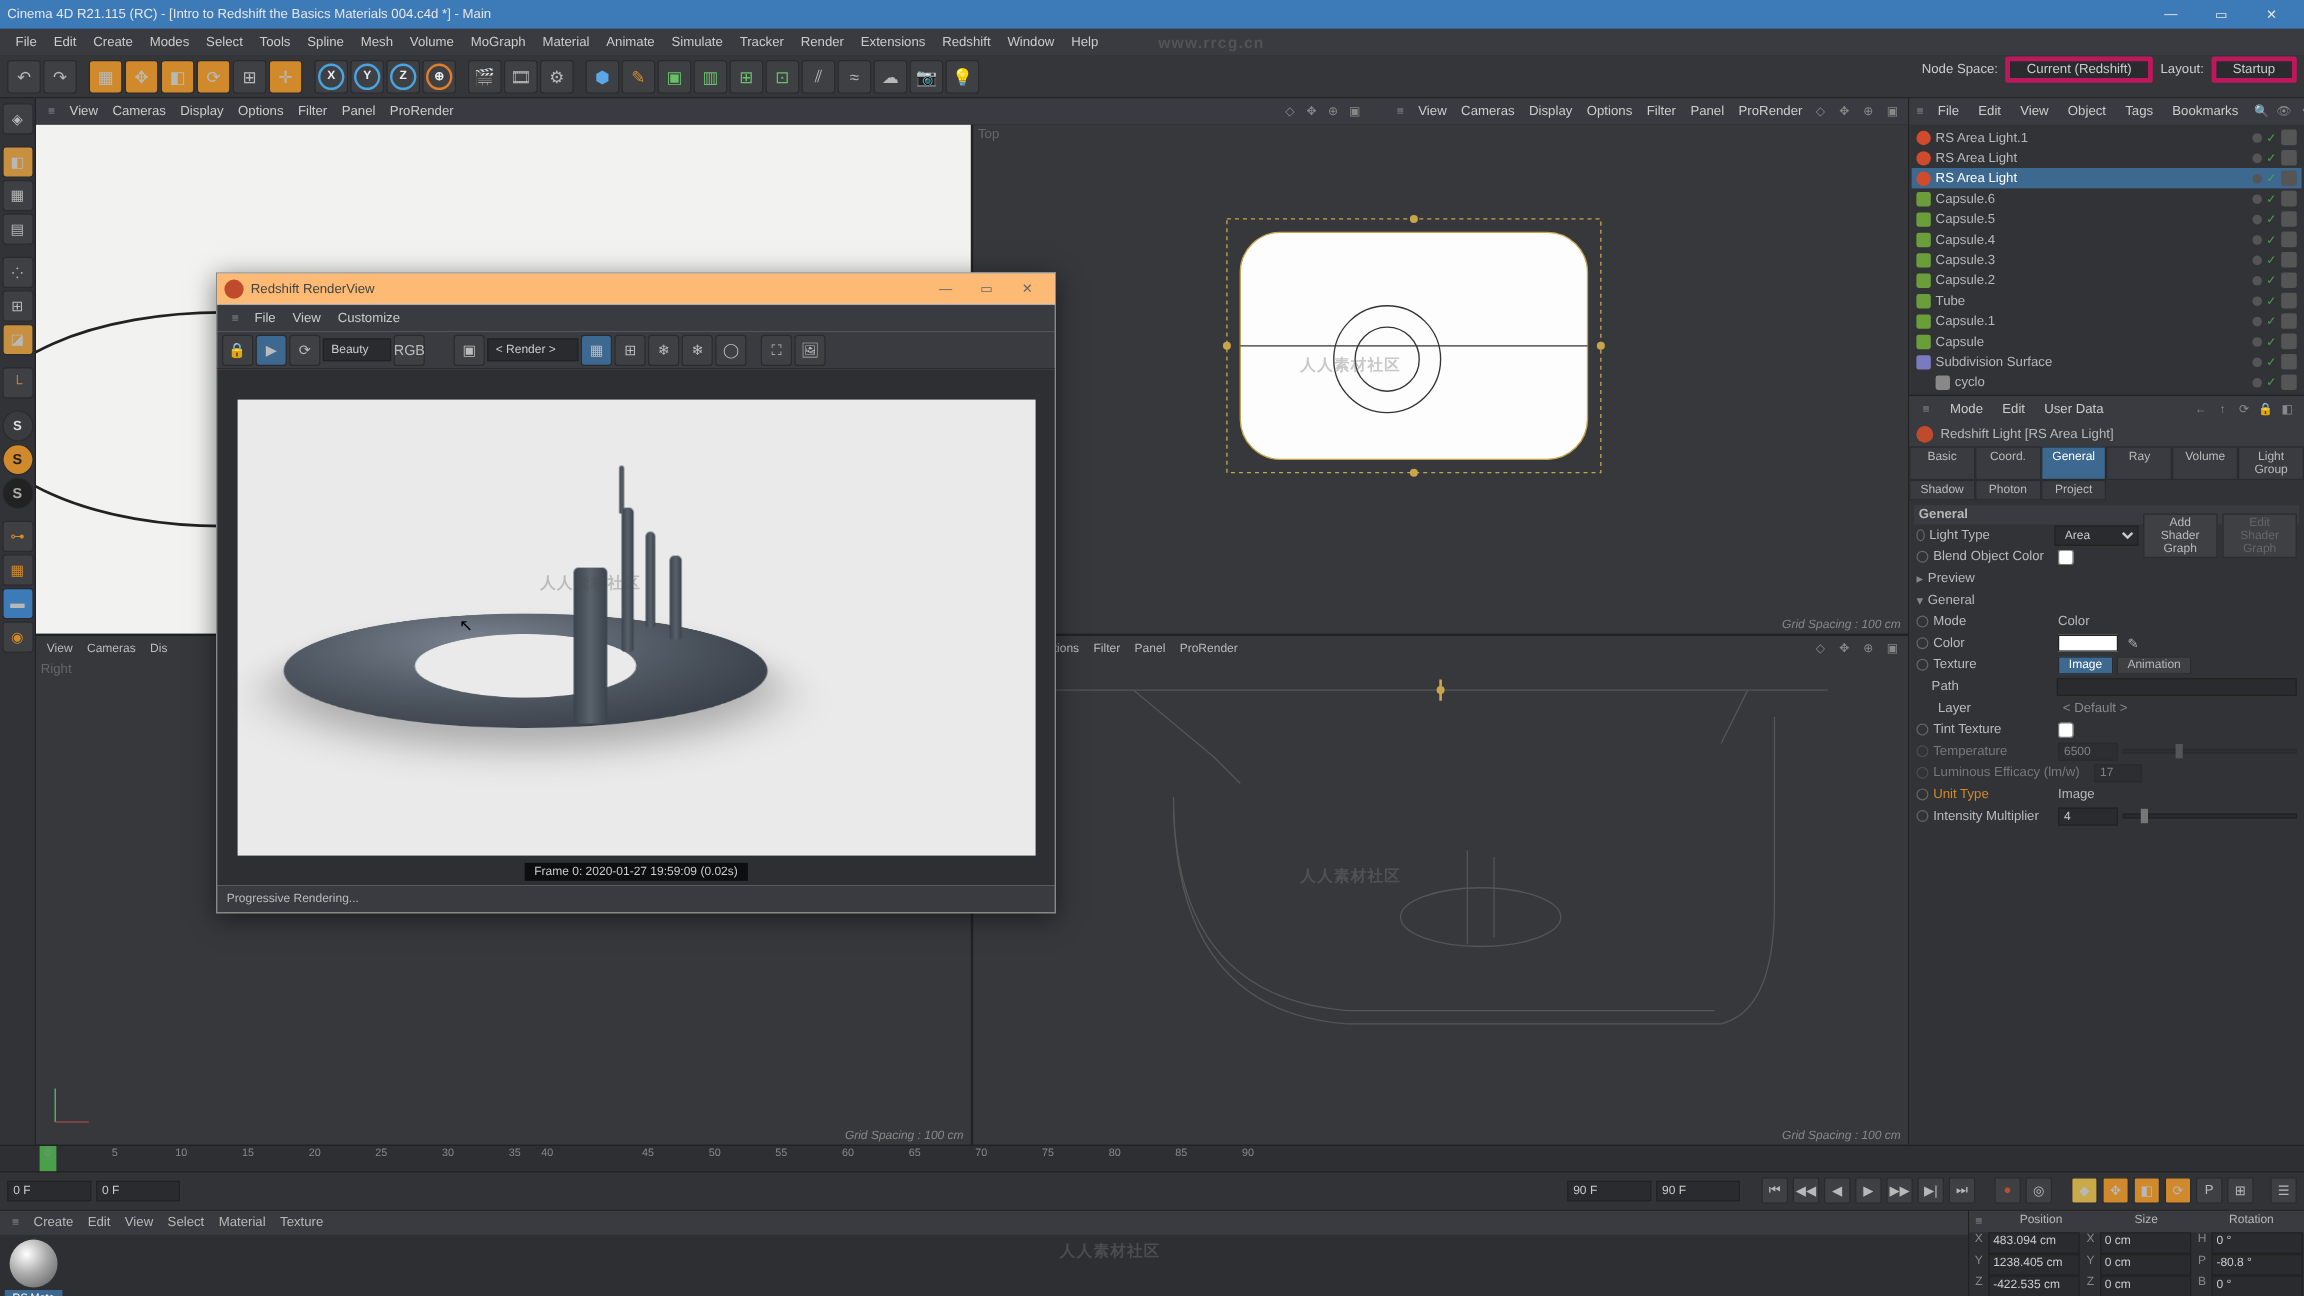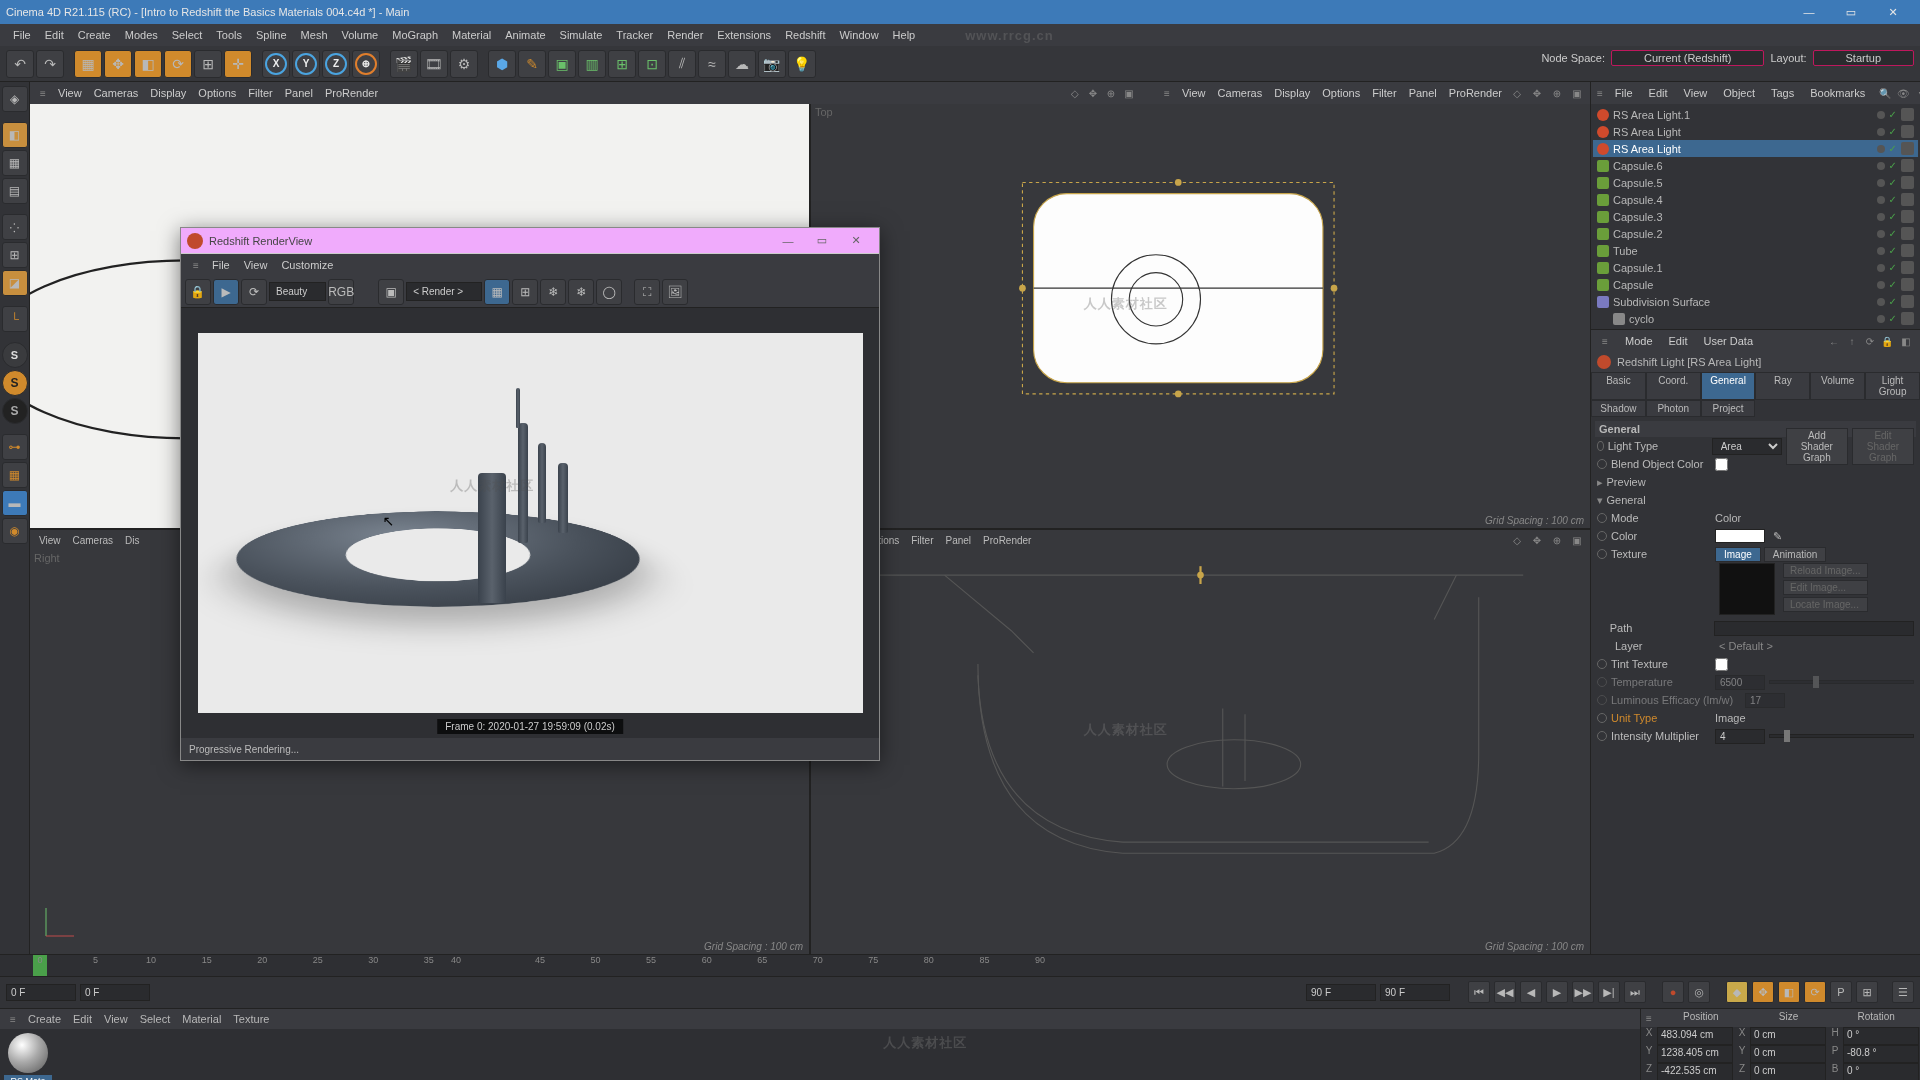--- a/index.html
+++ b/index.html
@@ -7,21 +7,21 @@
 
   
   .titlebar { height: 24px; background: #3d7ab8; color: #e6e6e6; display: flex; align-items: center; padding: 0 6px; font-size: 11px; }
   .titlebar .spacer { flex: 1; }
   .winbtn { width: 42px; height: 24px; display: flex; align-items: center; justify-content: center; }
 
   
   .menubar { height: 22px; background: #3a3b40; display: flex; align-items: center; padding: 0 6px; font-size: 11px; color: #ccc; }
   .menubar > span { padding: 2px 7px; }
   .menubar .right { margin-left: auto; display: flex; align-items: center; gap: 6px; margin-top: 46px; }
-  .menubar .pill { background: #2a2b2e; padding: 1px 32px; border-radius: 2px; border: 1px solid #be185d; }
+  .menubar .pill { background: #2a2b2e; padding: 1px 14px; border-radius: 2px; border: 4px solid #be185d; }
 
   
   .toolbar { height: 36px; background: #35363a; display: flex; align-items: center; padding: 2px 6px; gap: 2px; border-bottom: 1px solid #222; }
   .tbtn { width: 28px; height: 28px; background: #3f4044; border: 1px solid #2a2b2e; border-radius: 3px; display: flex; align-items: center; justify-content: center; position: relative; }
   .tbtn .icon { font-size: 14px; }
   .tsep { width: 6px; }
   .tbtn.orange { background: #d08a2c; }
   .circle-let { width: 22px; height: 22px; border: 2px solid #4aa4e0; border-radius: 50%; display: flex; align-items: center; justify-content: center; font-size: 10px; font-weight: bold; color: #eee; }
   .circle-let.world { border-color: #e07e2c; }
 
@@ -121,21 +121,21 @@
 
   .coords { width: 280px; border-left: 1px solid #222; font-size: 10px; }
   .coords-head { display: flex; height: 18px; background: #3a3b40; }
   .coords-head div { flex: 1; text-align: center; padding: 2px 0; }
   .coords-row { display: flex; height: 18px; }
   .coords-row .l { width: 16px; text-align: center; color: #888; }
   .coords-row .f { flex: 1; background: #2a2b2e; border: 1px solid #222; padding: 1px 3px; color: #ccc; margin-right: 1px; }
 
   
   .renderview { position: absolute; top: 145px; left: 150px; width: 700px; background: #e4e4e4; border: 1px solid #888; box-shadow: 0 4px 20px rgba(0,0,0,.5); z-index: 50; }
-  .rv-title { height: 26px; background: #f0abfc; display: flex; align-items: center; padding: 0 6px; font-size: 11px; color: #444; border-bottom: 1px solid #ccc; }
+  .rv-title { height: 26px; background: #fdba74; display: flex; align-items: center; padding: 0 6px; font-size: 11px; color: #444; border-bottom: 1px solid #ccc; }
   .rv-title .ico { width: 16px; height: 16px; background: #c04a2c; border-radius: 50%; margin-right: 6px; }
   .rv-title .sp { flex: 1; }
   .rv-winbtn { width: 34px; height: 24px; display: flex; align-items: center; justify-content: center; color: #666; }
   .rv-menubar { height: 22px; background: #3a3b40; display: flex; align-items: center; padding: 0 6px; font-size: 11px; color: #ccc; }
   .rv-menubar span { padding: 2px 7px; }
   .rv-toolbar { height: 32px; background: #3a3b40; display: flex; align-items: center; padding: 0 4px; gap: 2px; border-bottom: 1px solid #222; }
   .rv-btn { width: 26px; height: 26px; background: #3f4044; border: 1px solid #2a2b2e; border-radius: 3px; display: flex; align-items: center; justify-content: center; font-size: 12px; color: #bbb; }
   .rv-btn.on { background: #3d6890; }
   .rv-sel { background: #2a2b2e; border: 1px solid #222; padding: 3px 18px 3px 6px; font-size: 10px; color: #ccc; }
   .rv-canvas { height: 430px; background: #2e2f33; position: relative; display: flex; align-items: center; justify-content: center; }
@@ -657,30 +657,20 @@
           <span style="margin-left:4px">✎</span>
         </div>
         <div class="attr-row">
           <div class="bullet"></div>
           <div class="label">Texture</div>
           <div class="val">
             <span class="minitab active">Image</span>
             <span class="minitab">Animation</span>
           </div>
         </div>
-        <div class="attr-row" style="height:56px;align-items:flex-start">
-          <div style="width:14px"></div>
-          <div style="width:100px"></div>
-          <div style="width:56px;height:52px;background:#111;border:1px solid #222"></div>
-          <div style="display:flex;flex-direction:column;gap:2px;margin-left:4px">
-            <span class="attr-btn dim">Reload Image...</span>
-            <span class="attr-btn dim">Edit Image...</span>
-            <span class="attr-btn dim">Locate Image...</span>
-          </div>
-        </div>
         <div class="attr-row">
           <div style="width:14px"></div>
           <div class="label">Path</div>
           <input class="attr-input" style="">
         </div>
         <div class="attr-row">
           <div style="width:14px"></div>
           <div class="label">Layer</div>
           <div class="val" style="color:#888">&lt; Default &gt;</div>
         </div>

